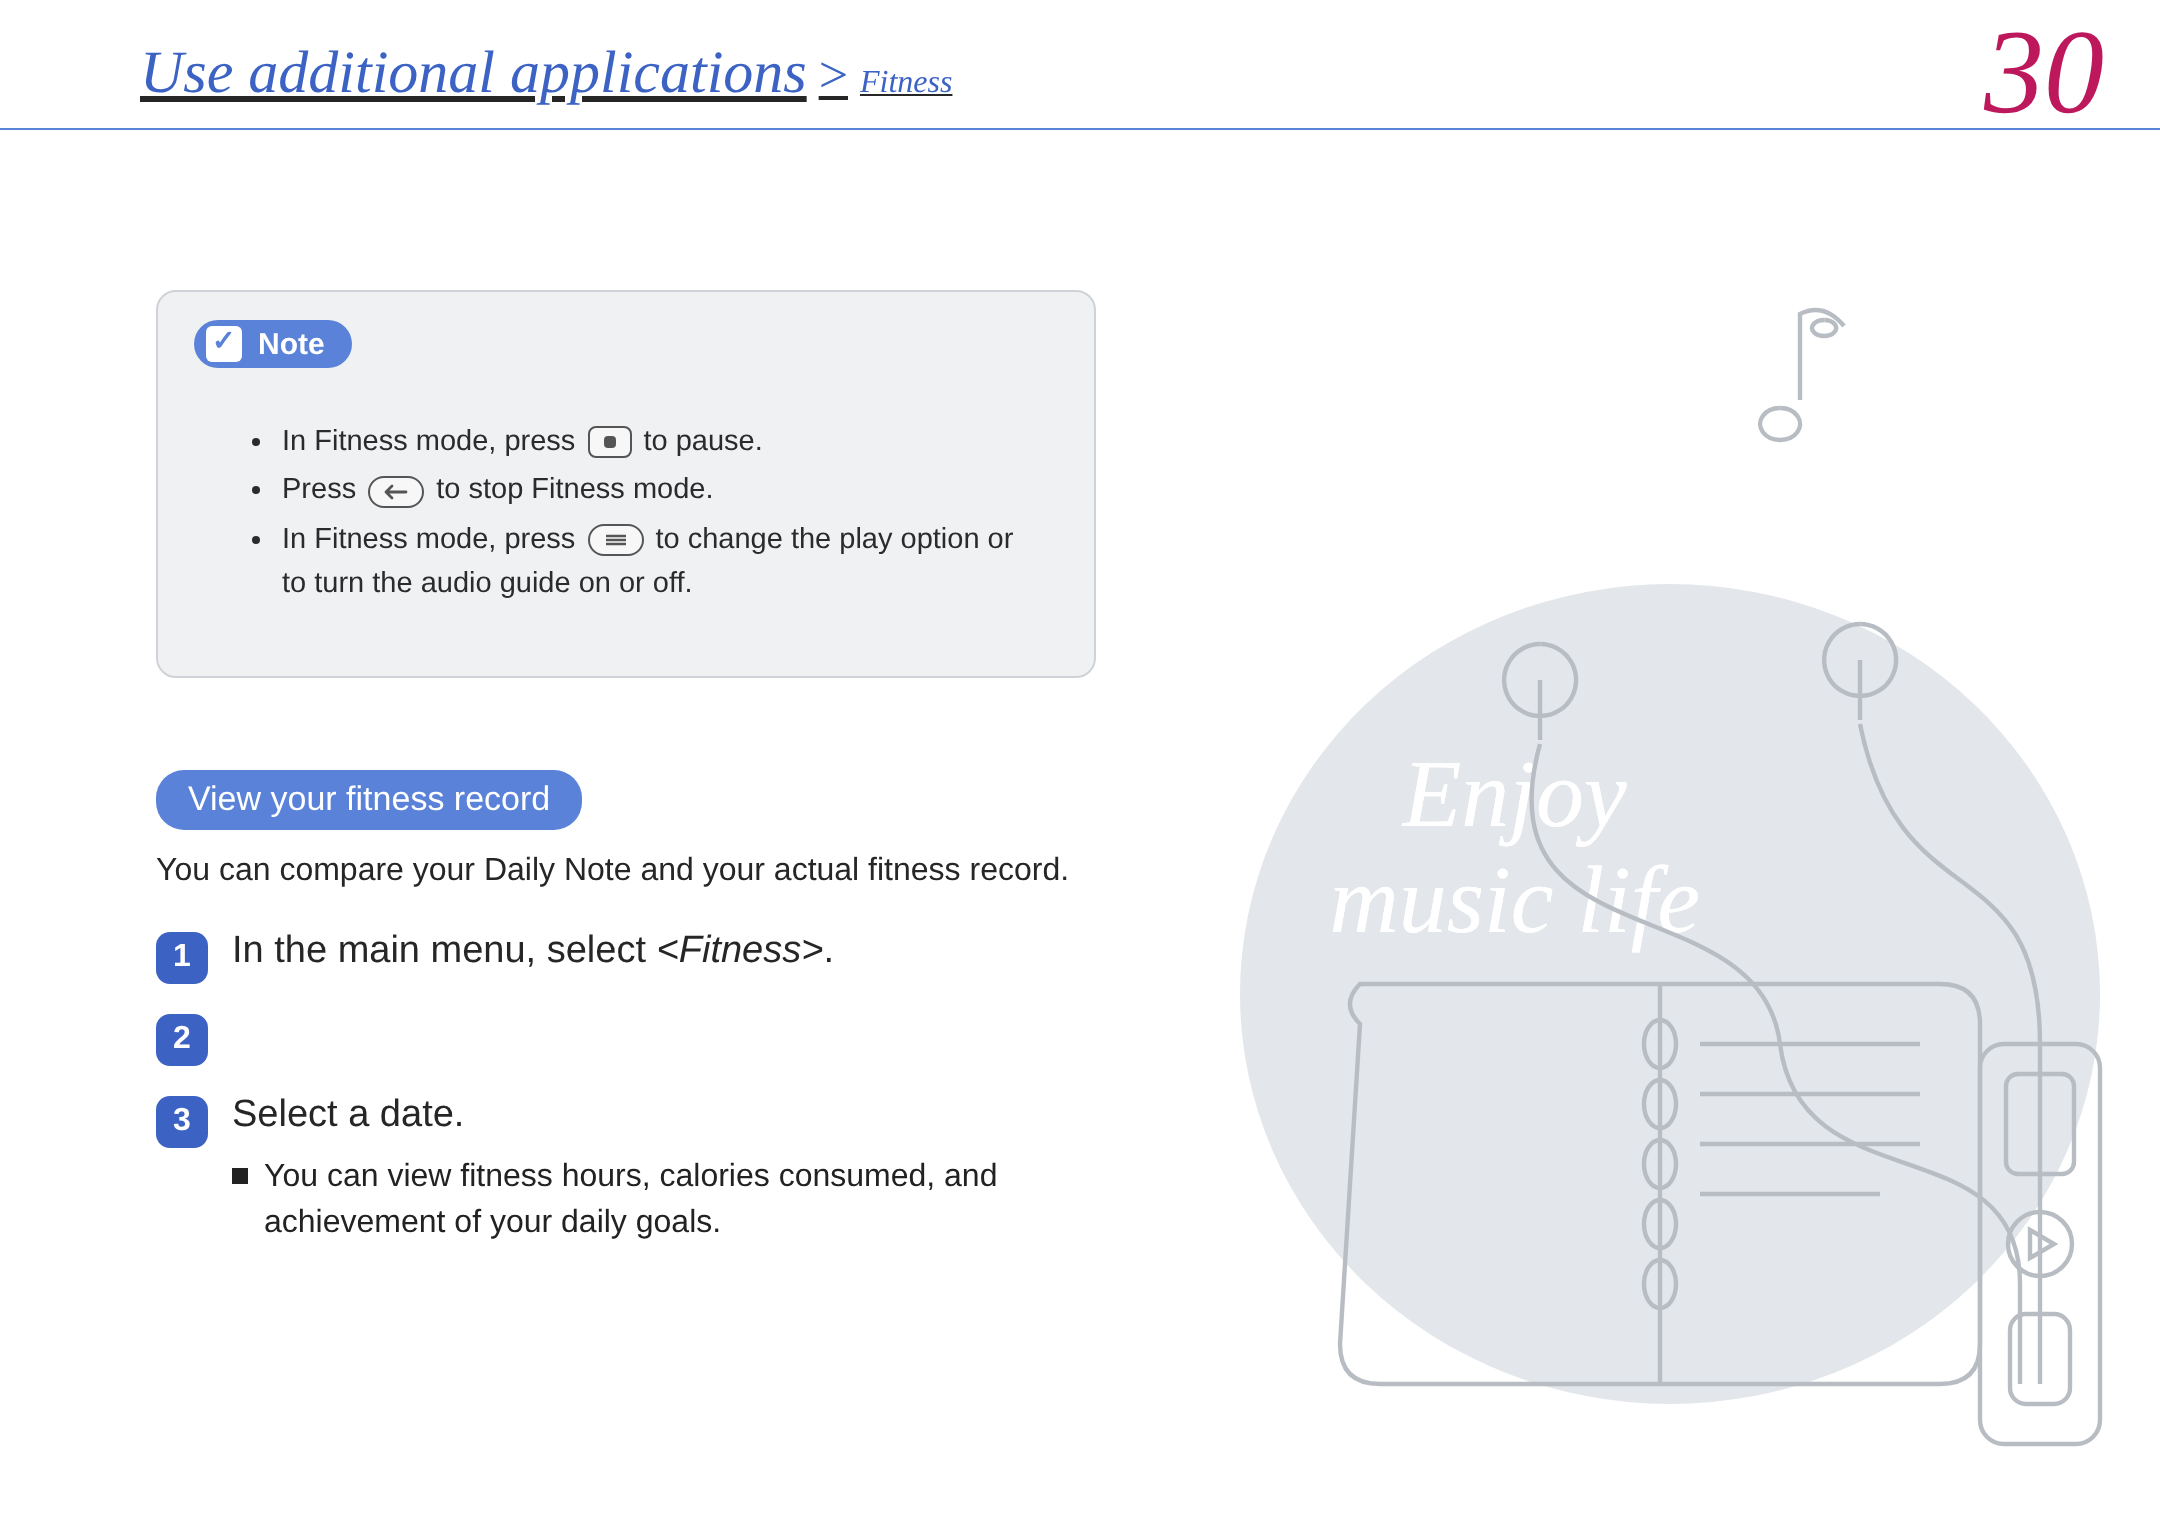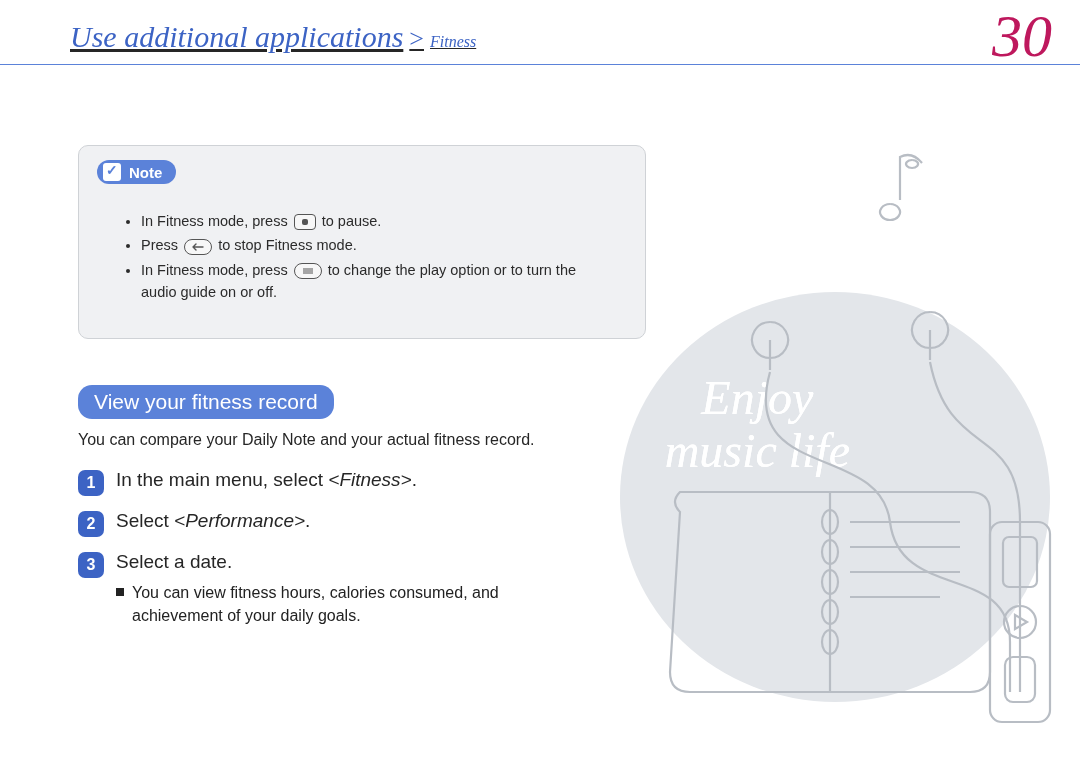--- a/index.html
+++ b/index.html
@@ -33,21 +33,21 @@
   .crumb .sub{font-size:16px}
   .page-no{
     position:absolute;right:28px;top:2px;
     font-family:Georgia,'Times New Roman',serif;font-style:italic;
     font-size:60px;color:#be185d;
   }
 
   
   .note-box{
     margin:80px 0 0 78px;
-    width:568px;
+    width:470px;
     border:1px solid var(--grey-border);
     border-radius:10px;
     background:var(--note-bg);
     padding:14px 18px 18px 18px;
   }
   .note-badge{
     display:inline-flex;align-items:center;gap:8px;
     background:var(--light-blue);color:#fff;
     padding:3px 14px 3px 6px;border-radius:12px;font-size:15px;font-weight:600;
     margin-bottom:10px;
@@ -69,21 +69,21 @@
   }
   .inline-btn.round{border-radius:10px;min-width:28px}
   .inline-btn .dot{width:6px;height:6px;background:#555;border-radius:2px}
   .inline-btn.arrow svg{display:block}
   .inline-btn.menu svg{display:block}
 
   
   .section-pill{
     margin:46px 0 12px 78px;
     display:inline-block;background:var(--light-blue);color:#fff;
-    padding:5px 16px;border-radius:14px;font-size:21px;
+    padding:5px 16px;border-radius:14px;font-size:17px;
   }
   .intro{margin:0 0 20px 78px;font-size:16px}
 
   
   .steps{margin:0 0 0 78px;padding:0;list-style:none;font-size:19px}
   .steps>li{display:flex;align-items:flex-start;gap:12px;margin-bottom:14px}
   .num{
     flex:0 0 26px;height:26px;border-radius:7px;background:var(--blue);color:#fff;
     display:flex;align-items:center;justify-content:center;font-size:16px;font-weight:600;
     margin-top:1px;
@@ -161,23 +161,20 @@
 
 <ol class="steps">
   <li>
     <span class="num">1</span>
     <span>
       <span>In the main menu, select </span><em>&lt;Fitness&gt;</em><span>.</span>
     </span>
   </li>
   <li>
     <span class="num">2</span>
-    <span>
-      <span>Select </span><em>&lt;Performance&gt;</em><span>.</span>
-    </span>
   </li>
   <li>
     <span class="num">3</span>
     <span>
       <span>Select a date.</span>
       <ul class="sub-list">
         <li>
           <span class="blk"></span>
           <span>You can view fitness hours, calories consumed, and achievement of your daily goals.</span>
         </li>

